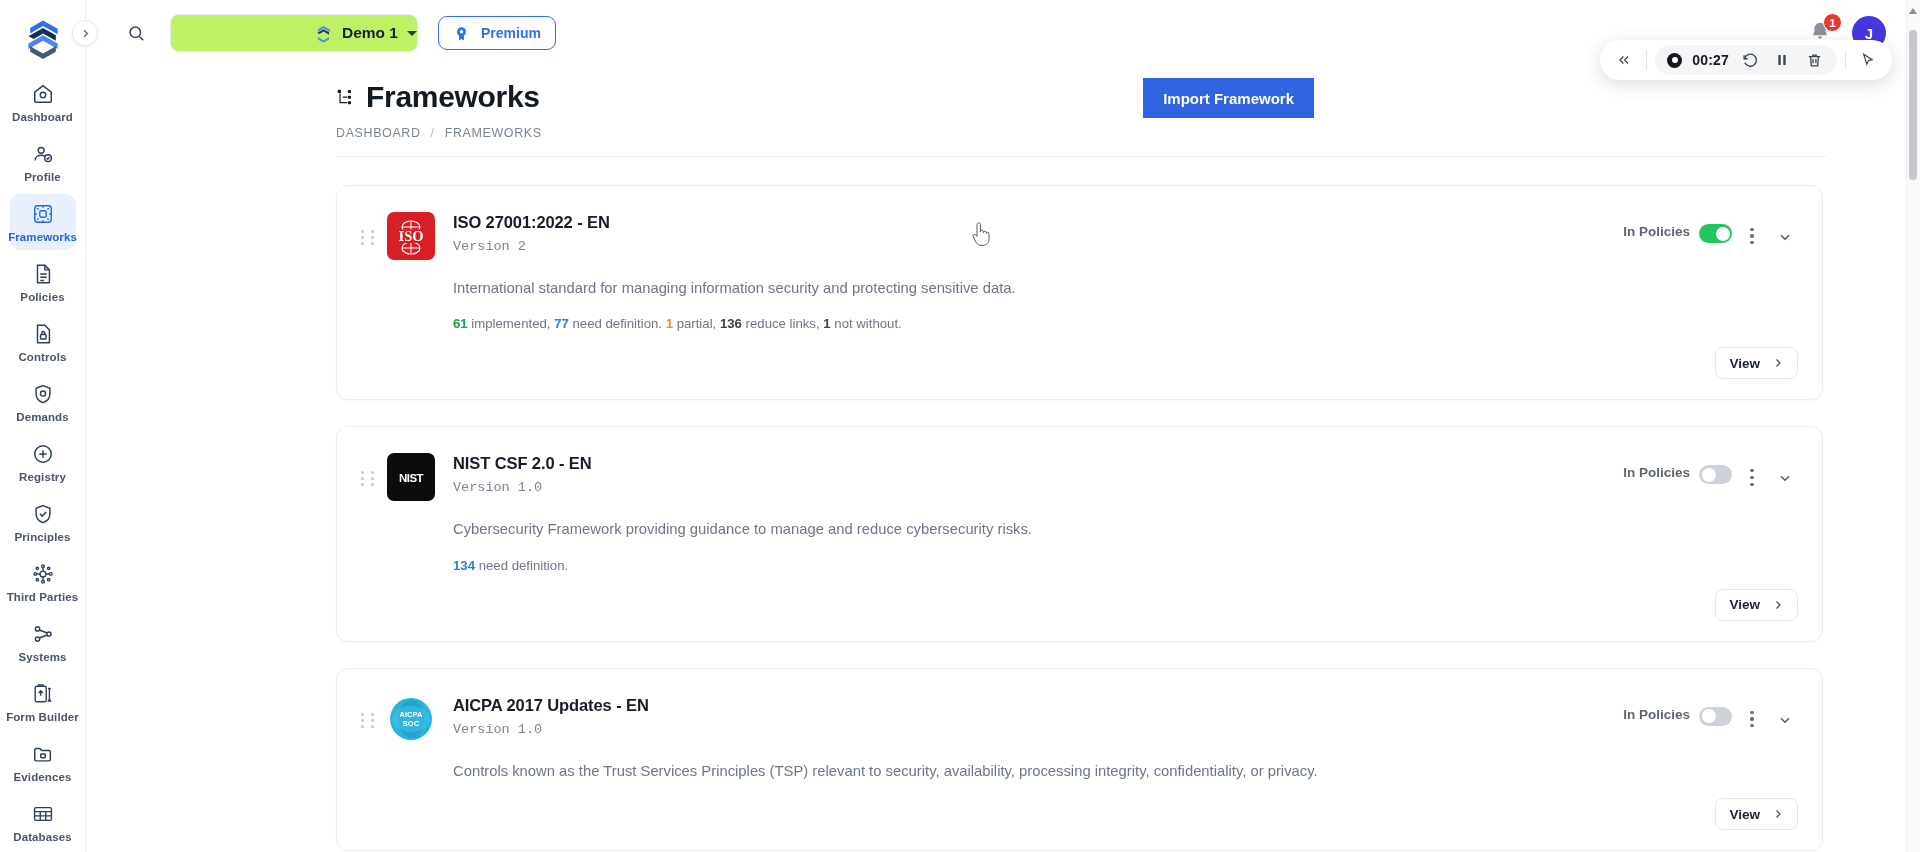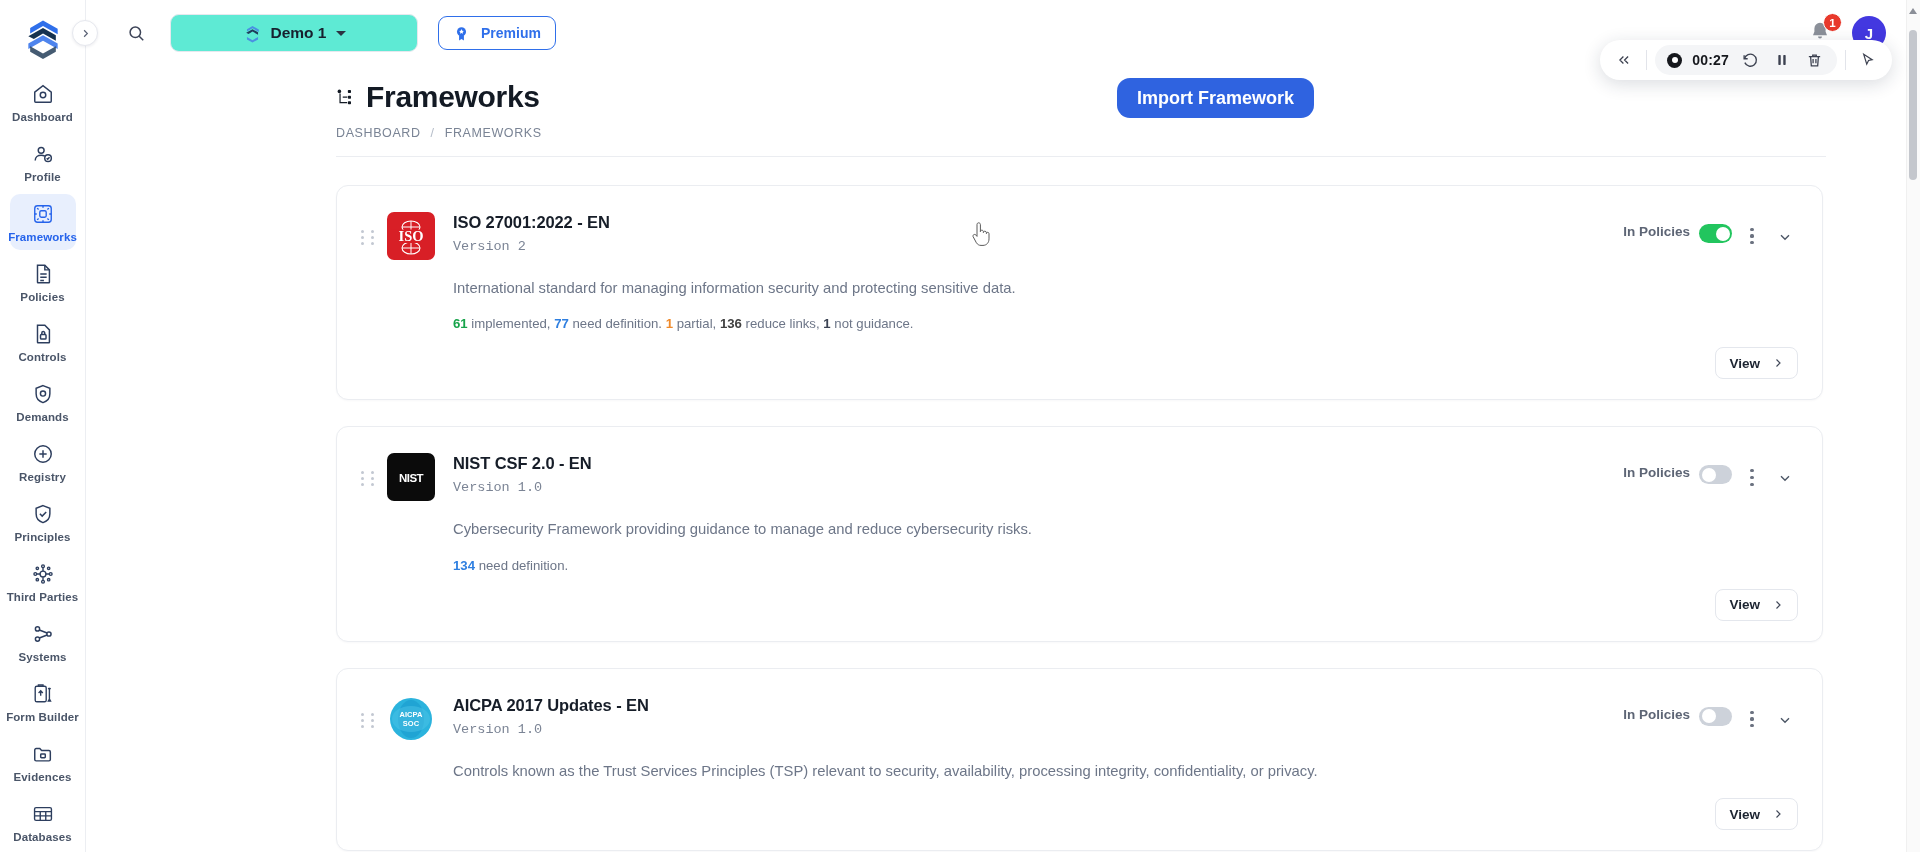--- a/index.html
+++ b/index.html
@@ -49,22 +49,22 @@
   
   .main { flex: 1; height: 852px; position: relative; background: #fff; overflow: hidden; }
 
   .topbar {
     height: 66px; display: flex; align-items: center; gap: 20px;
     padding: 0 28px 0 36px;
   }
   .search-icon-btn { width: 28px; height: 28px; display:flex; align-items:center; justify-content:center; color:#3d4458; cursor:pointer; }
   .workspace-select {
     width: 248px; height: 38px; border: 1px solid #e6e8ee; border-radius: 9px;
-    display: flex; align-items: center; justify-content: center; gap: 9px;
-    background: #5eead4; cursor: pointer;
+    display: flex; align-items: center; justify-content: flex-end; gap: 9px;
+    background: #bef264; cursor: pointer;
   }
   .workspace-select .ws-name { font-size: 15.5px; font-weight: 700; color: #17202e; }
   .caret { width:0;height:0;border-left:5px solid transparent;border-right:5px solid transparent;border-top:5.5px solid #2b3342; }
   .premium-btn {
     height: 34px; padding: 0 14px; border: 1.4px solid #2f6fea; border-radius: 9px;
     display: flex; align-items: center; gap: 11px; background: #fff; cursor: pointer;
   }
   .premium-btn .p-label { font-size: 14px; font-weight: 700; color: #2f6fea; }
 
   .topbar-right { margin-left: auto; display:flex; align-items:center; gap: 18px; padding-right: 6px; }
@@ -100,22 +100,22 @@
 
   
   .page-head { padding: 14px 0 0 250px; position: relative; }
   .page-title-row { display:flex; align-items:center; gap: 12px; }
   .page-title { font-size: 30px; font-weight: 800; color: #131a24; letter-spacing: -.3px; }
   .breadcrumb { margin-top: 12px; display:flex; align-items:center; gap: 10px; font-size: 12.5px; letter-spacing: .6px; }
   .crumb { color: #7a8495; }
   .crumb.sep { color: #b4bcc8; }
   .import-btn {
     position: absolute; right: 606px; top: 12px;
-    height: 40px; padding: 0 20px; background: #2f63e0; border: none; border-radius: 13px;
-    color: #fff; font-size: 18px; font-weight: 700; cursor: pointer;
+    height: 40px; padding: 0 20px; background: #2f63e0; border: none; border-radius: 0;
+    color: #fff; font-size: 15px; font-weight: 700; cursor: pointer;
     font-family: "Liberation Sans", sans-serif;
   }
   .head-rule { margin: 16px 0 0 250px; width: 1490px; height: 1px; background: #ebedf1; }
 
   
   .cards { padding: 28px 0 0 250px; }
   .card {
     width: 1487px; background: #fff; border: 1px solid #ebedf1; border-radius: 12px;
     margin-bottom: 26px; position: relative;
     box-shadow: 0 1px 2px rgba(25,35,65,.03);
@@ -470,21 +470,21 @@
               </span>
             <span class="chev-down">
               <svg width="16" height="16" viewBox="0 0 24 24" fill="none" stroke="currentColor" stroke-width="2">
                   <path d="M6 9.5l6 6 6-6"></path>
                 </svg>
             </span>
           </div>
         </div>
         <p class="card-desc">International standard for managing information security and protecting sensitive data.</p>
         <p class="card-stats">
-          <b class="st-green">61</b><span> implemented, </span><b class="st-blue">77</b><span> need definition. </span><b class="st-amber">1</b><span> partial, </span><b class="st-red">136</b><span> reduce links, </span><b class="st-dark">1</b><span> not guidance.</span>
+          <b class="st-green">61</b><span> implemented, </span><b class="st-blue">77</b><span> need definition. </span><b class="st-amber">1</b><span> partial, </span><b class="st-red">136</b><span> reduce links, </span><b class="st-dark">1</b><span> not without.</span>
         </p>
         <div class="card-foot">
           <button class="view-btn">
             <span class="v-label">View</span>
             <span class="v-chev">
               <svg width="12" height="12" viewBox="0 0 24 24" fill="none" stroke="currentColor" stroke-width="2.4">
                   <path d="M9 5l7 7-7 7"></path>
                 </svg>
             </span>
           </button>

